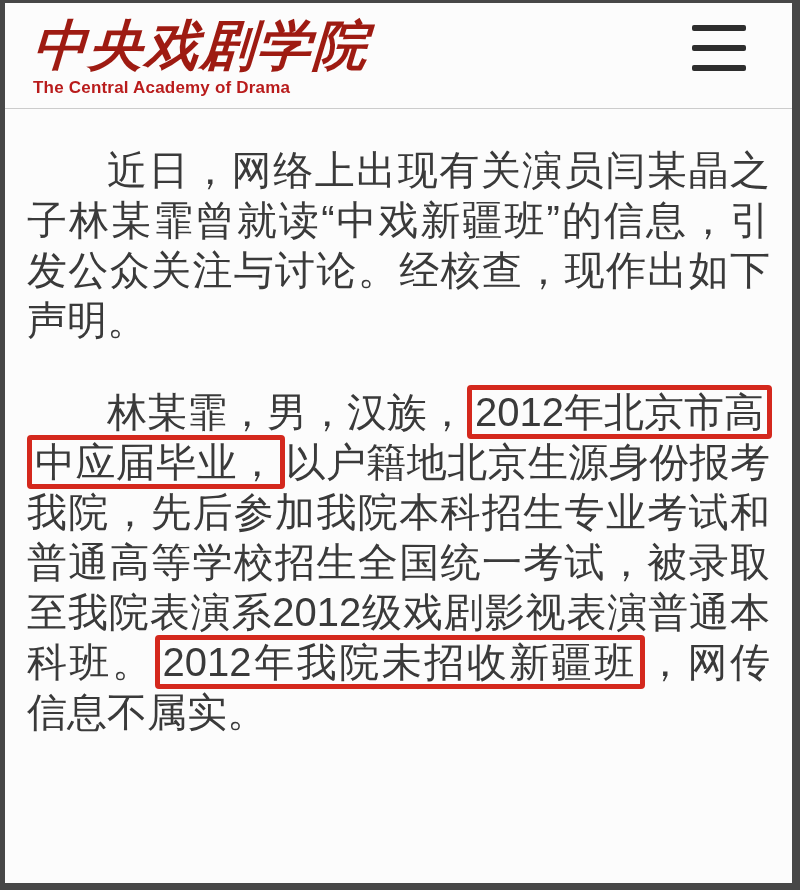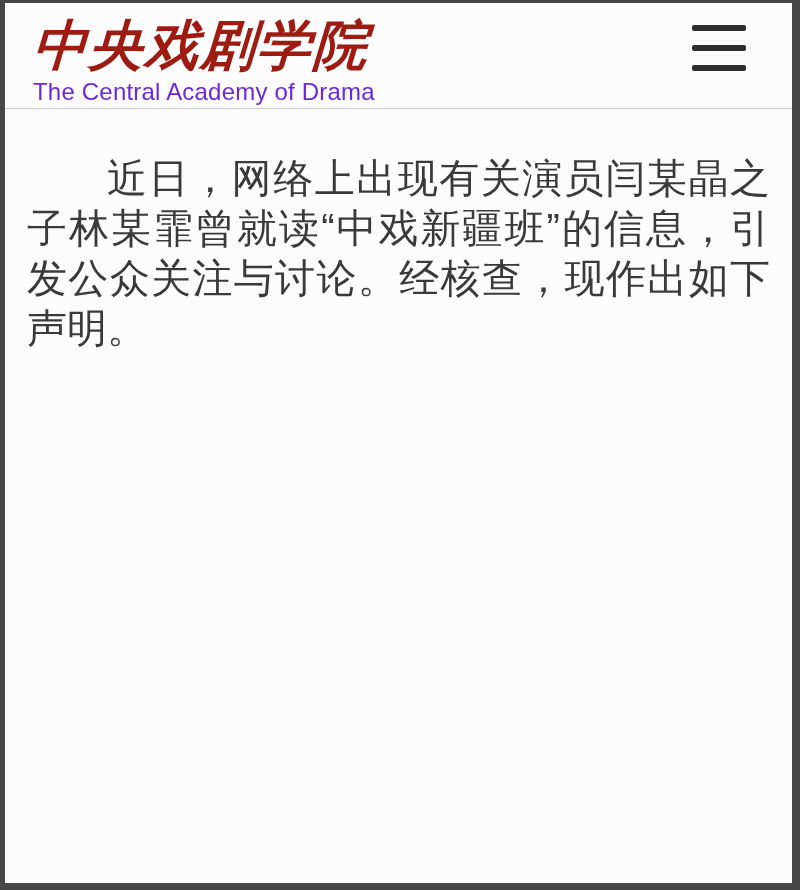--- a/index.html
+++ b/index.html
@@ -29,23 +29,23 @@
     line-height: 64px;
     font-weight: bold;
     font-style: italic;
     color: #9e1b12;
     letter-spacing: 2px;
     transform: skewX(-3deg);
     display: inline-block;
     white-space: nowrap;
   }
   .logo-en {
-    font-size: 24px;
-    font-weight: normal;
-    color: #6d28d9;
+    font-size: 17px;
+    font-weight: bold;
+    color: #b91c1c;
     letter-spacing: 0.2px;
     margin-top: 1px;
   }
   .menu-button {
     position: absolute;
     top: 22px;
     right: 46px;
     width: 54px;
     height: 46px;
     display: flex;
@@ -63,21 +63,21 @@
   }
   
   .article {
     padding: 32px 22px 0 22px;
     color: #3a3a3a;
     font-size: 40px;
     line-height: 50px;
   }
   .article p {
     text-indent: 2em;
-    margin: 12px 0 42px 0;
+    margin: 4px 0 42px 0;
     text-align: justify;
   }
   .hl {
     border: 5px solid #d4281d;
     border-radius: 4px;
     padding: 0 3px;
     -webkit-box-decoration-break: clone;
     box-decoration-break: clone;
   }
 </style>
@@ -91,15 +91,16 @@
     <div class="logo-en">The Central Academy of Drama</div>
     <button class="menu-button">
       <span class="menu-bar"></span>
       <span class="menu-bar"></span>
       <span class="menu-bar"></span>
     </button>
   </header>
 
   <main class="article" id="article-root">
       <p><span>近日，网络上出现有关演员闫某晶之子林某霏曾就读“中戏新疆班”的信息，引发公众关注与讨论。经核查，现作出如下声明。</span></p>
+      <p><span>林某霏，男，汉族，</span><span class="hl">2012年北京市高中应届毕业，</span><span>以户籍地北京生源身份报考我院，先后参加我院本科招生专业考试和普通高等学校招生全国统一考试，被录取至我院表演系2012级戏剧影视表演普通本科班。</span><span class="hl">2012年我院未招收新疆班</span><span>，网传信息不属实。</span></p>
     </main>
 
 </div>
 
 </body></html>

